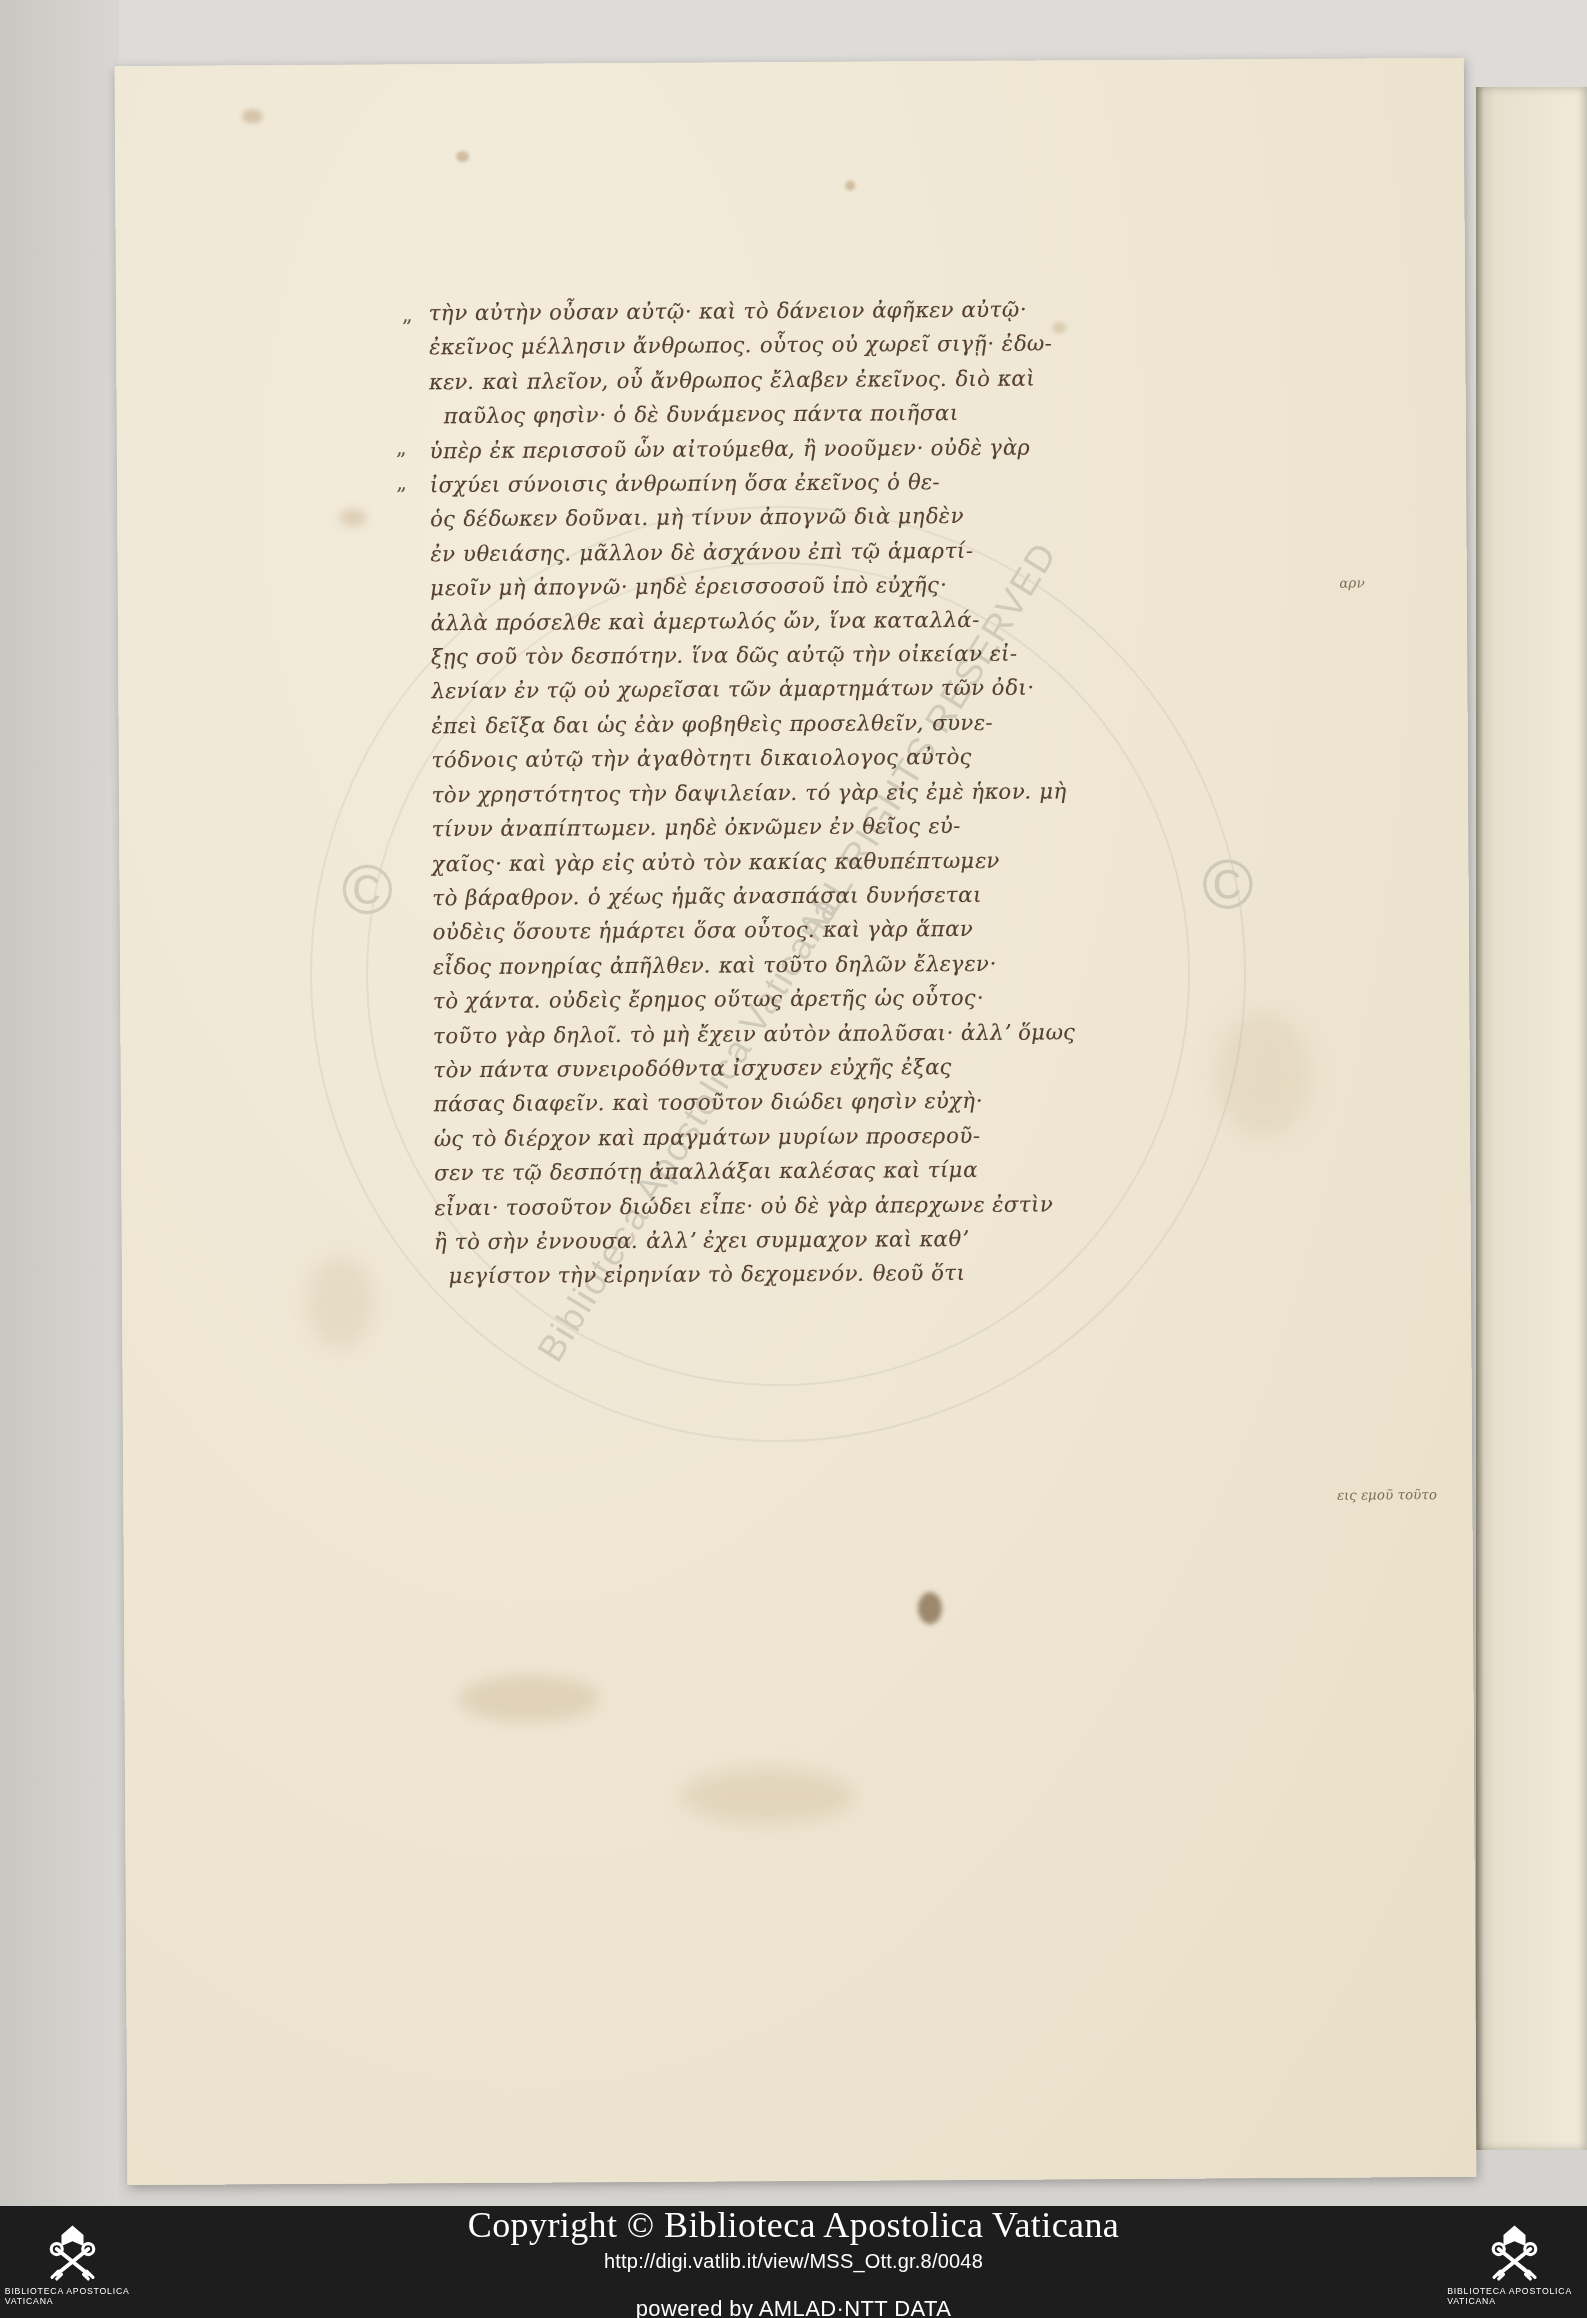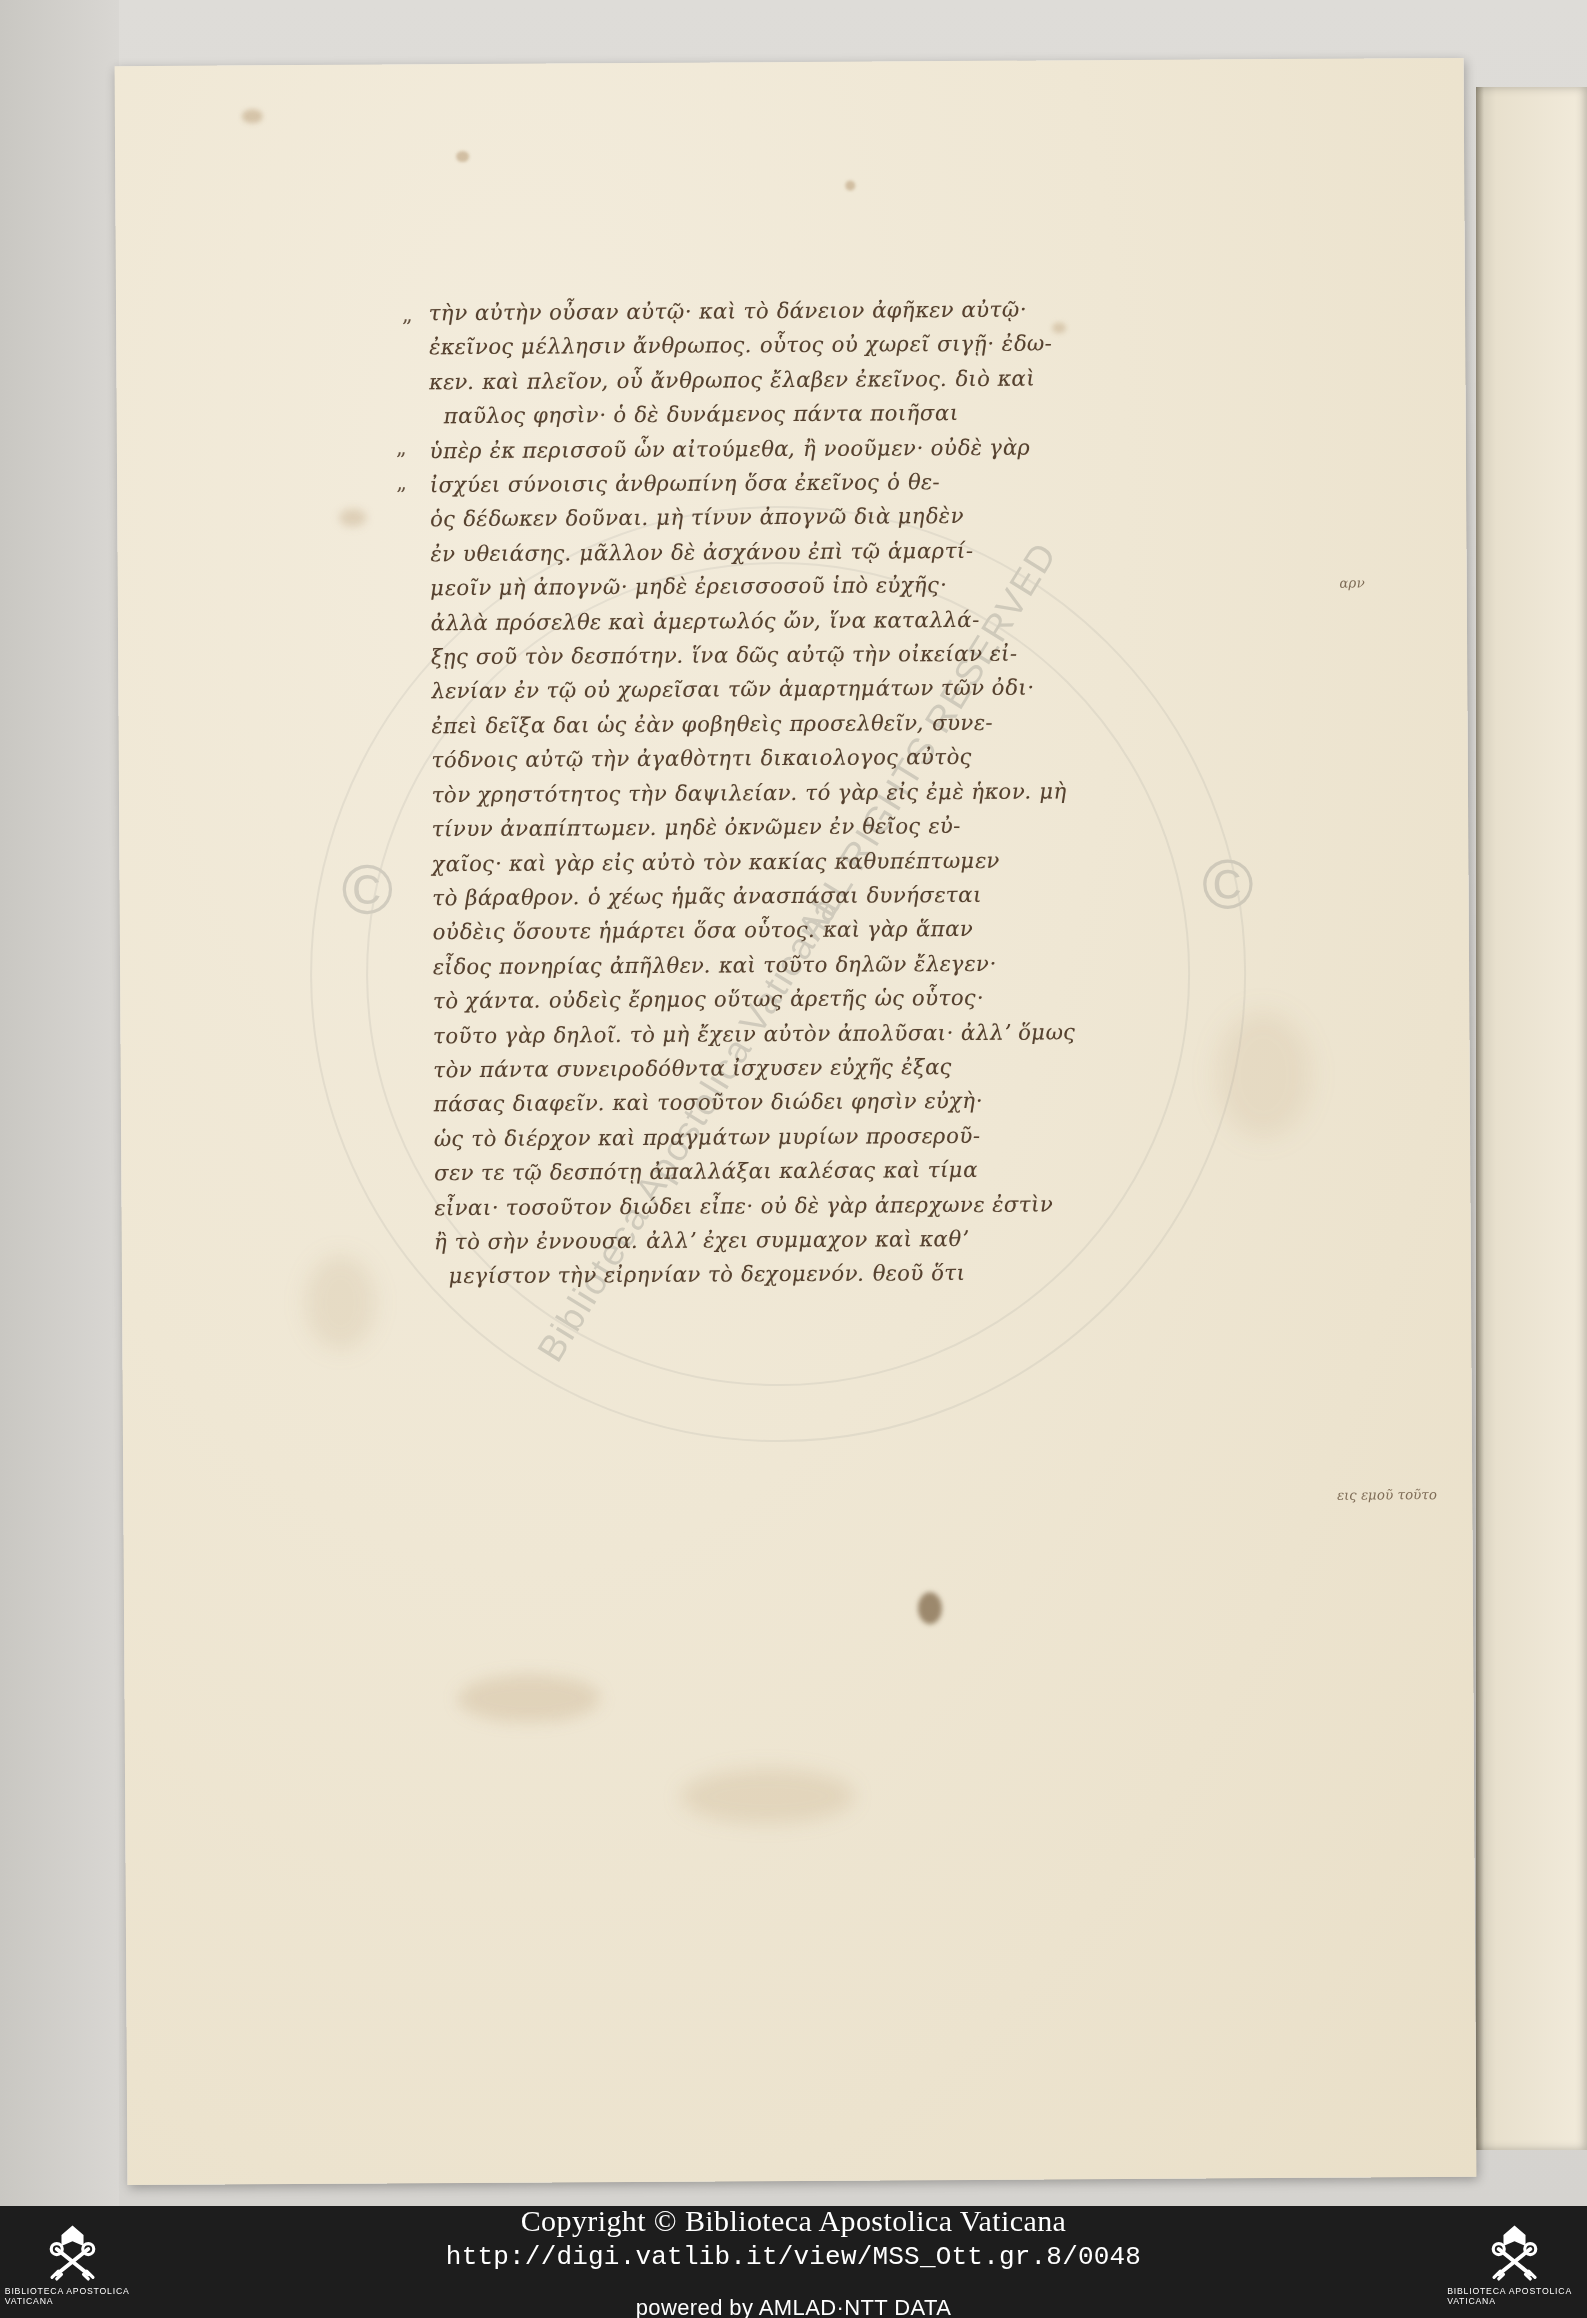--- a/index.html
+++ b/index.html
@@ -171,27 +171,27 @@
     height: 113px;
     background: #1d1d1d;
     color: #ffffff;
     display: flex;
     align-items: center;
     justify-content: center;
     flex-direction: column;
   }
   #footer .line1 {
     font-family: "Liberation Serif", serif;
-    font-size: 30px;
+    font-size: 36px;
     letter-spacing: 0.4px;
     margin-bottom: 4px;
   }
   #footer .line2 {
-    font-family: Liberation Mono, monospace;
-    font-size: 26px;
+    font-family: Liberation Sans, sans-serif;
+    font-size: 20px;
     letter-spacing: 0.2px;
     margin-bottom: 23px;
   }
   #footer .line3 {
     font-family: "Liberation Sans", sans-serif;
     font-size: 22px;
     letter-spacing: 0.4px;
   }
   .footer-emblem {
     position: absolute;

